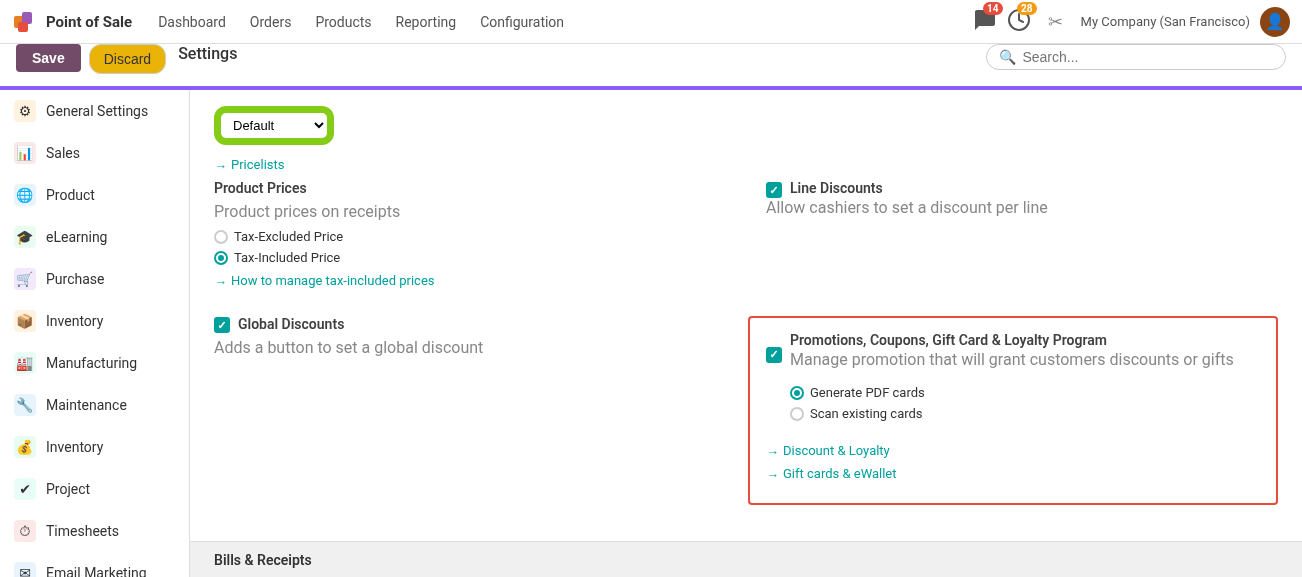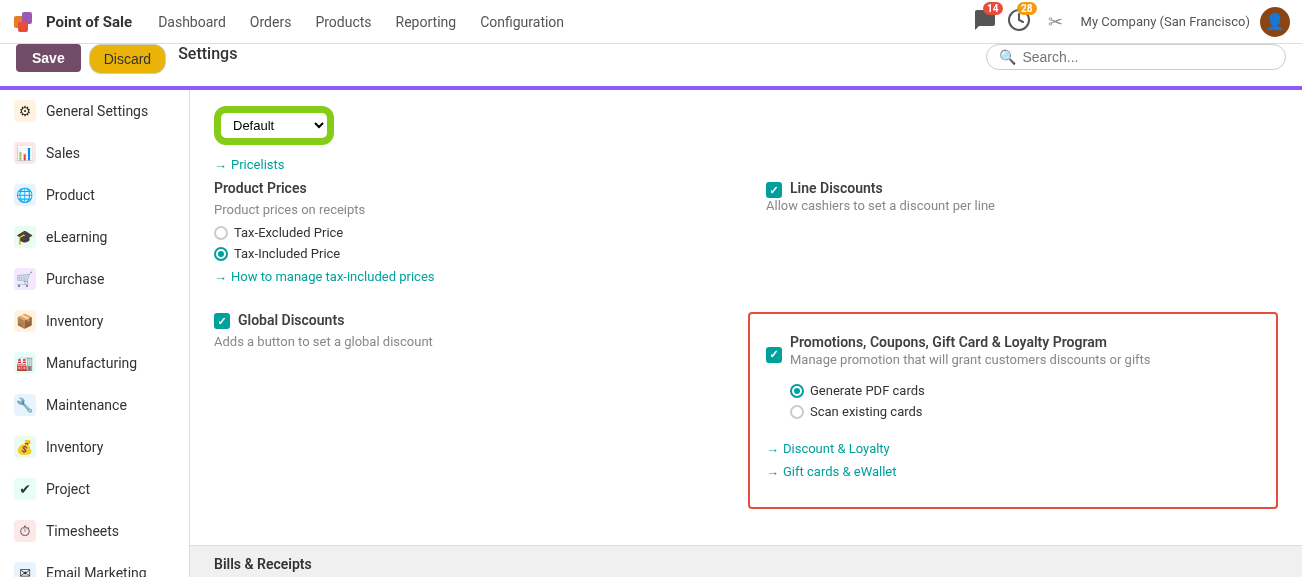--- a/index.html
+++ b/index.html
@@ -43,21 +43,21 @@
     .sidebar-item .s-icon { width: 22px; height: 22px; border-radius: 4px; display: flex; align-items: center; justify-content: center; font-size: 14px; flex-shrink: 0; }
 
     
     .content { flex: 1; overflow-y: auto; padding: 0; background: #f8f8f8; }
     .content-inner { background: #fff; padding: 16px 24px; }
 
     
     .section-row { display: flex; gap: 40px; margin-bottom: 20px; }
     .setting-block { flex: 1; }
     .setting-title { font-weight: 600; font-size: 14px; color: #404040; margin-bottom: 2px; }
-    .setting-desc { font-size: 13px; color: #888; margin-bottom: 8px; }
+    .setting-desc { font-size: 16px; color: #888; margin-bottom: 8px; }
 
     .dropdown-row { display: flex; align-items: center; gap: 8px; margin-bottom: 12px; }
     .dropdown-select { border: 7px solid #84cc16; border-radius: 12px; padding: 4px 8px; font-size: 13px; background: #fff; min-width: 120px; }
 
     .link-arrow { color: #00a09d; font-size: 13px; cursor: pointer; display: flex; align-items: center; gap: 4px; margin-bottom: 8px; }
     .link-arrow::before { content: '→'; }
 
     .radio-group { display: flex; flex-direction: column; gap: 6px; margin-bottom: 8px; }
     .radio-item { display: flex; align-items: center; gap: 6px; font-size: 13px; cursor: pointer; }
     .radio-circle { width: 14px; height: 14px; border-radius: 50%; border: 2px solid #ccc; display: flex; align-items: center; justify-content: center; }
@@ -72,21 +72,21 @@
     .form-row { display: flex; align-items: center; gap: 10px; margin-bottom: 4px; font-size: 13px; }
     .form-label { color: #555; width: 80px; }
     .form-input-box { display: flex; align-items: center; gap: 4px; border: 1px solid #ccc; border-radius: 4px; padding: 3px 6px; min-width: 140px; background: #fff; font-size: 13px; }
     .form-input-val { flex: 1; }
     .form-dropdown-arrow { color: #888; font-size: 10px; }
     .form-arrow-link { color: #00a09d; cursor: pointer; }
 
     .highlighted-box {
       border: 2px solid #e74c3c;
       border-radius: 4px;
-      padding: 20px 16px;
+      padding: 14px 16px;
       background: #fff;
       flex: 1;
     }
 
     .section-divider { background: #f0f0f0; padding: 10px 24px; font-weight: 600; font-size: 14px; color: #333; border-top: 1px solid #ddd; }
 
     
     ::-webkit-scrollbar { width: 6px; }
     ::-webkit-scrollbar-thumb { background: #ccc; border-radius: 3px; }
     .notification-icon { position: relative; cursor: pointer; }

